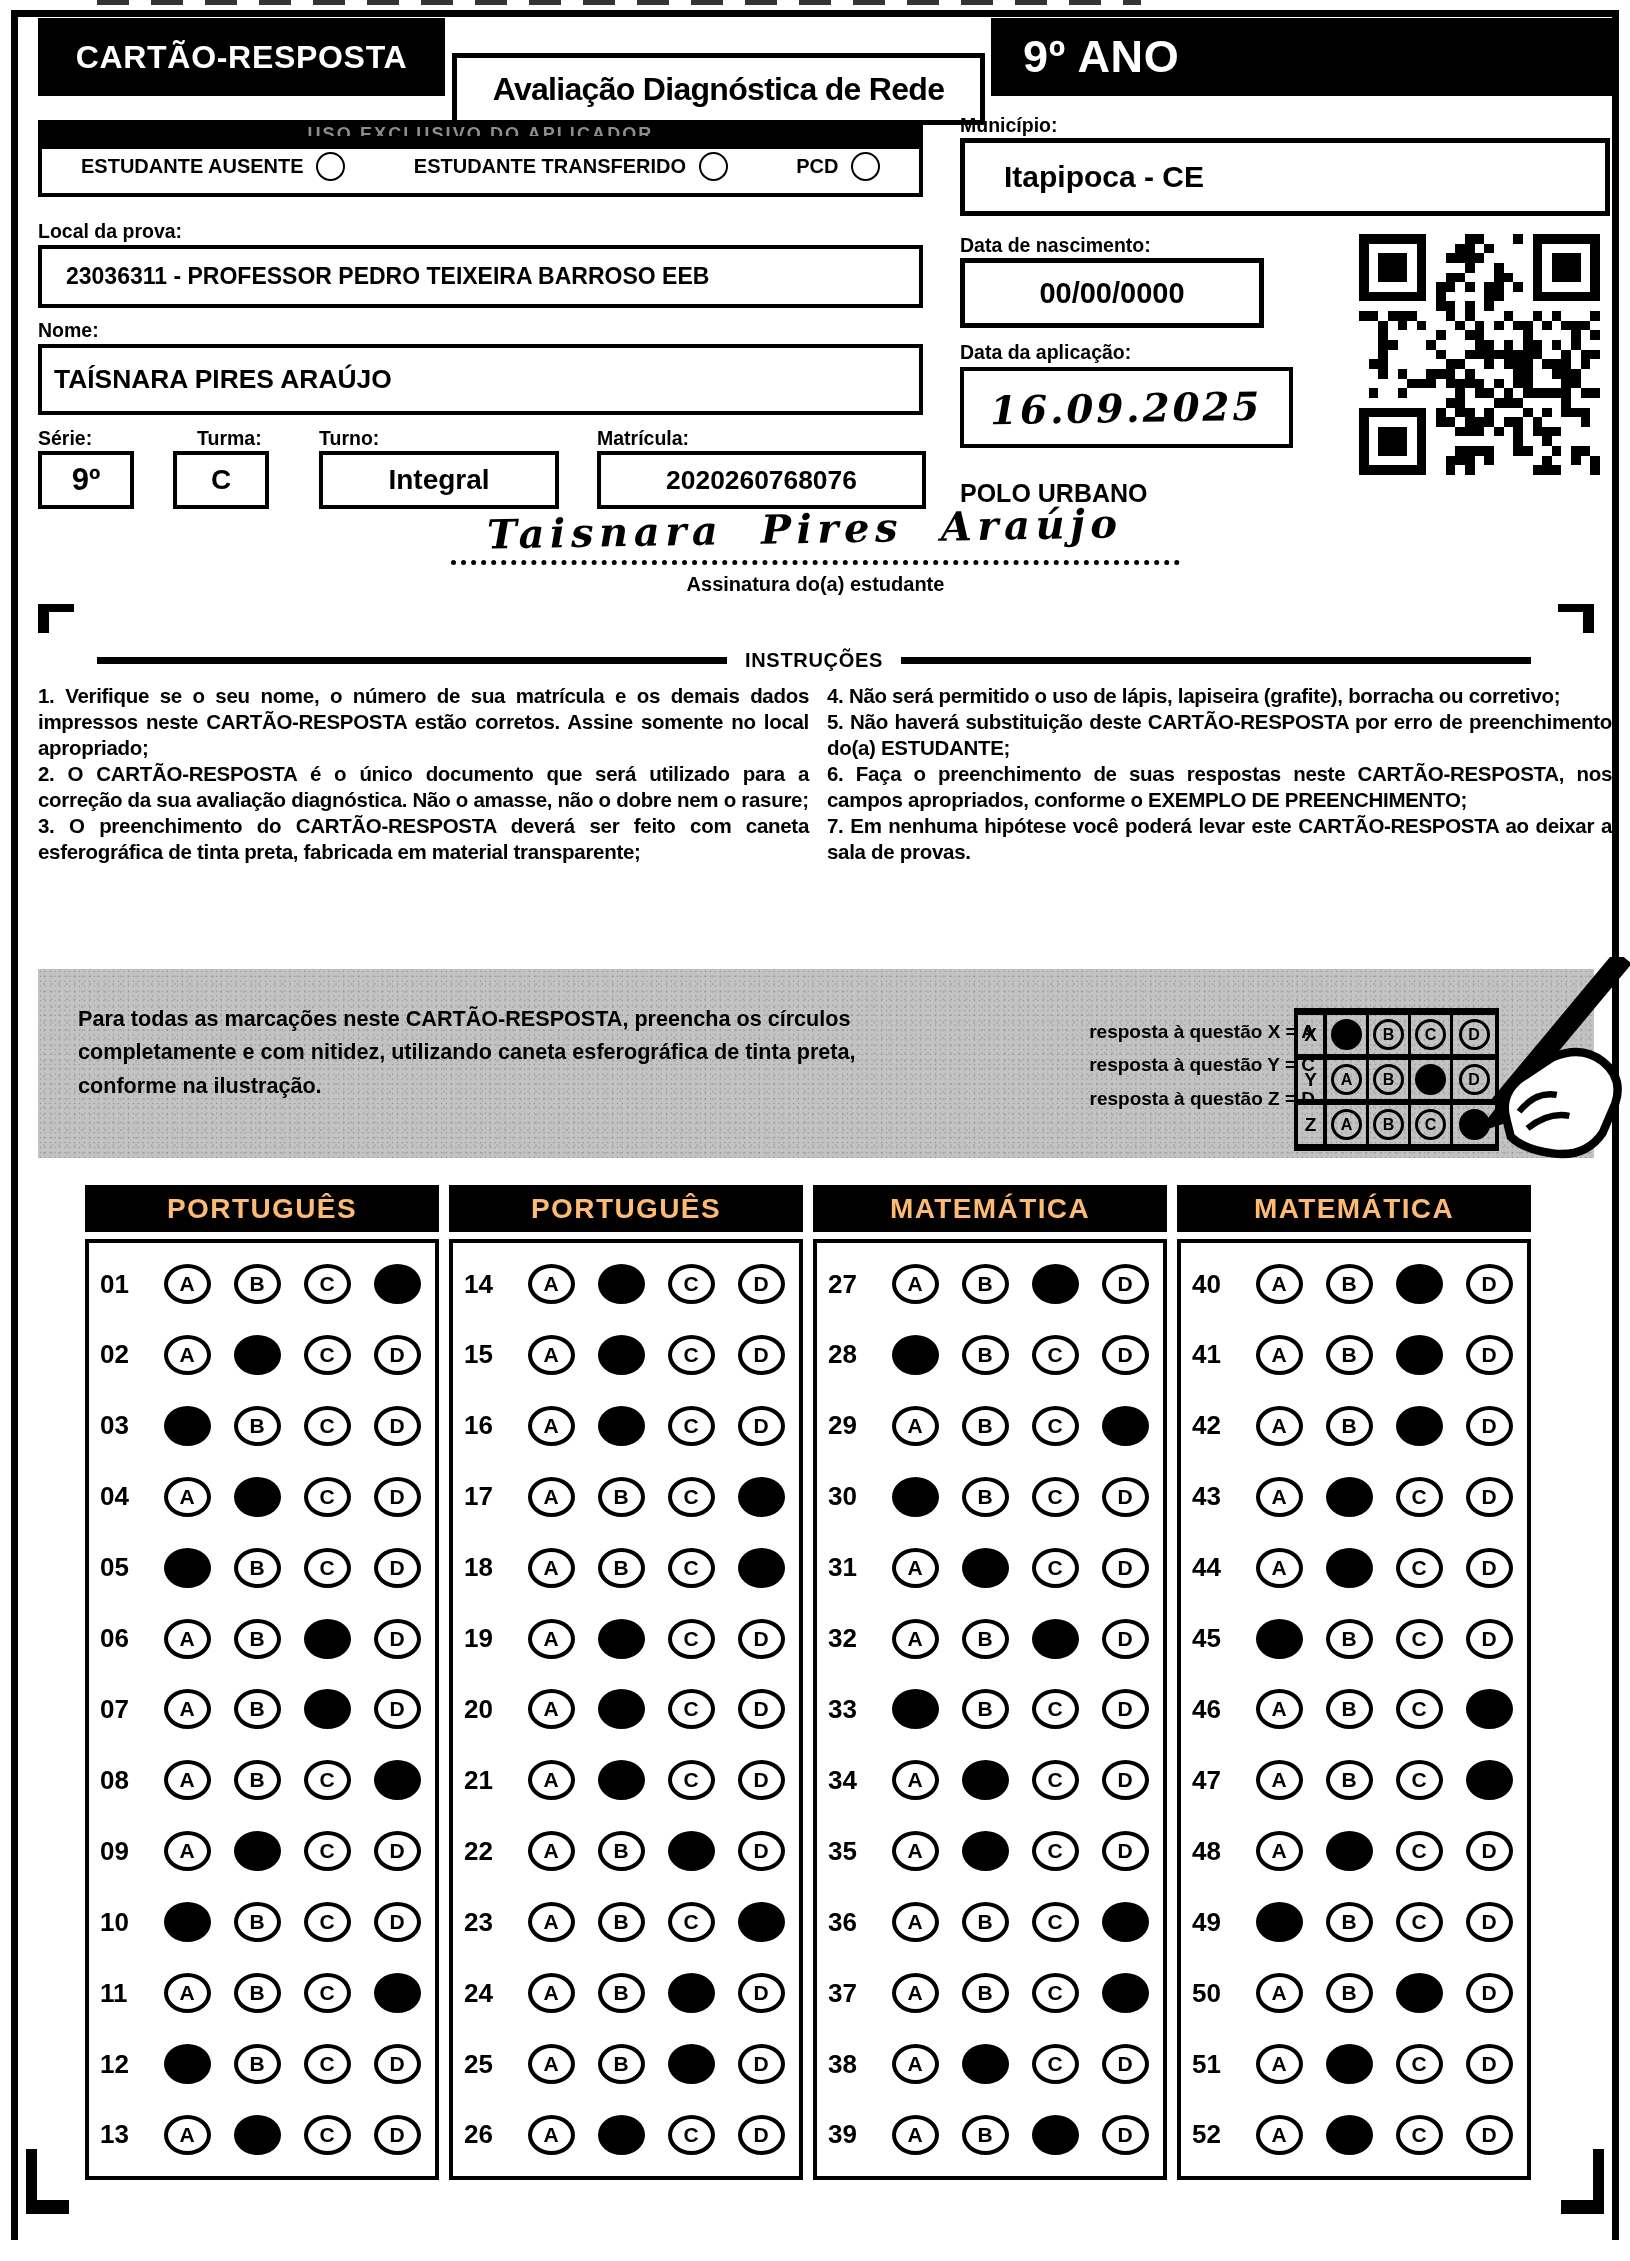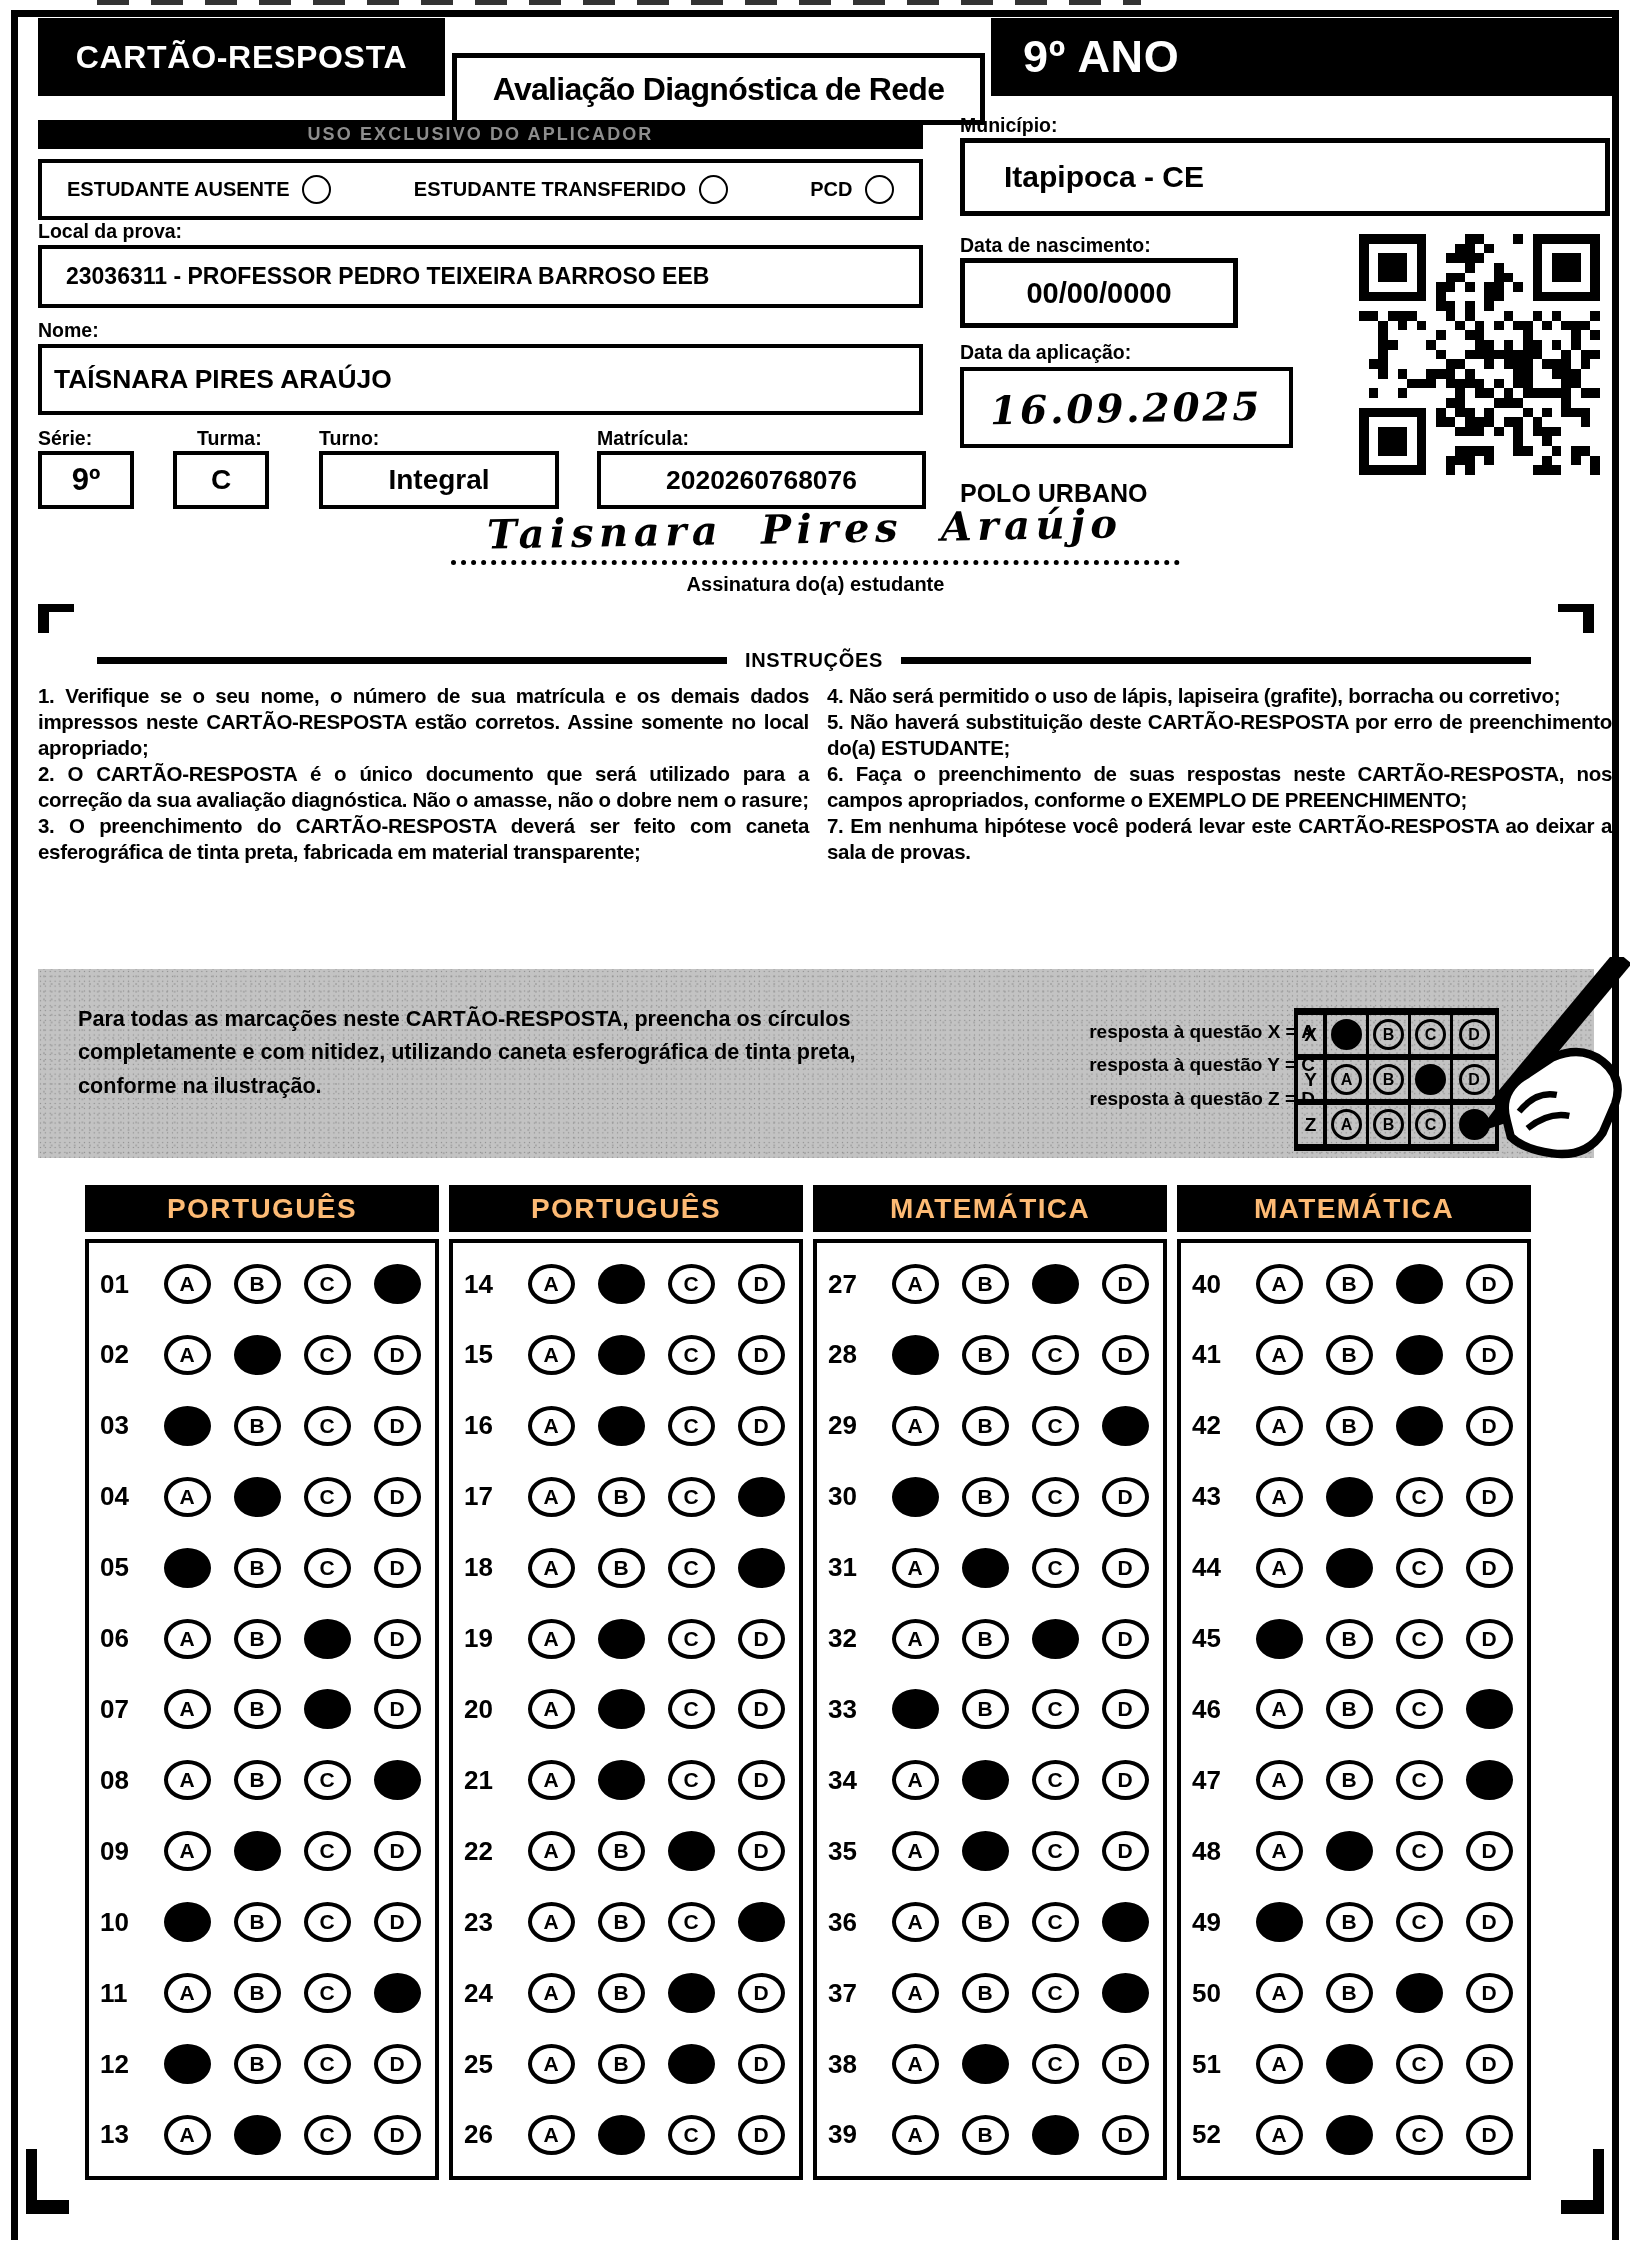--- a/index.html
+++ b/index.html
@@ -18,39 +18,39 @@
   .hdr-card { position:absolute; left:38px; top:18px; width:407px; height:78px; background:#000;
     color:#fff; display:flex; align-items:center; justify-content:center; font-size:32px; font-weight:bold; letter-spacing:0.7px; }
   .hdr-exam { position:absolute; left:452px; top:21px; width:533px; height:72px; background:#fff;
     border:5.6px solid #000; display:flex; align-items:center; justify-content:center; font-size:32px; font-weight:bold; letter-spacing:-0.7px;margin-top:32px; }
   .hdr-grade { position:absolute; left:991px; top:18px; width:622px; height:78px; background:#000;
     color:#fff; display:flex; align-items:center; font-size:45px; font-weight:bold; padding-left:32px; letter-spacing:0.7px; }
 
   
   .apl-bar { position:absolute; left:38px; top:120px; width:885px; height:29px; background:#000;
     color:#8d8d8d; display:flex; align-items:center; justify-content:center; font-size:18px; font-weight:bold; letter-spacing:2.1px; }
-  .apl-box { position:absolute; left:38px; top:159px; width:885px; height:61px; border:4.2px solid #000;
-    display:flex; align-items:center; justify-content:space-between; padding:0 25px; }
+  .apl-box { position:absolute; left:38px; top:136px; width:885px; height:61px; border:4.2px solid #000;
+    display:flex; align-items:center; justify-content:space-between; padding:0 39px; }
   .apl-item { display:flex; align-items:center; gap:12.5px; }
   .apl-label { font-size:20px; font-weight:bold; }
   .apl-circle { width:29px; height:29px; border:2.8px solid #000; border-radius:50%; display:inline-block; }
 
   .lbl { position:absolute; font-size:19.5px; font-weight:bold; }
   .fbox { position:absolute; border:4.9px solid #000; background:#fff; display:flex; align-items:center; }
   .fval { font-size:23px; font-weight:bold; }
 
   .nome-box  { left:38px; top:344px; width:885px; height:71px; padding-left:12px; }
   .local-box { left:38px; top:245px; width:885px; height:63px; padding-left:24px; }
   .serie-box { left:38px; top:451px; width:96px; height:58px; justify-content:center; }
   .turma-box { left:173px; top:451px; width:96px; height:58px; justify-content:center; }
   .turno-box { left:319px; top:451px; width:240px; height:58px; justify-content:center; }
   .matr-box  { left:597px; top:451px; width:329px; height:58px; justify-content:center; }
 
   .mun-box  { left:960px; top:138px; width:650px; height:78px; border-width:5.6px; padding-left:39px; }
-  .nasc-box { left:960px; top:258px; width:278px; height:70px; border-width:5.6px; justify-content:center; }
+  .nasc-box { left:960px; top:258px; width:304px; height:70px; border-width:5.6px; justify-content:center; }
   .apli-box { left:960px; top:367px; width:333px; height:81px; border-width:4.2px; justify-content:center; }
 
   .handwriting { font-family:"DejaVu Serif", serif; font-style:italic; font-weight:bold;
     letter-spacing:2.8px; transform:rotate(-1deg); }
   .date-hand { font-size:39px; }
   .polo { position:absolute; left:960px; top:479px; font-size:25px; font-weight:bold; }
   .qr { position:absolute; left:1359px; top:234px; width:241px; height:241px; }
 
   
   .sig-text { position:absolute; left:487px; top:505px; font-size:40px; letter-spacing:5.6px; word-spacing:18px; }

